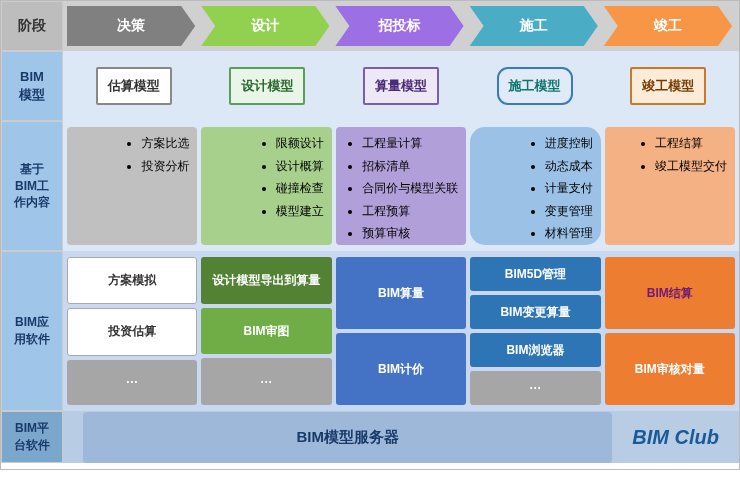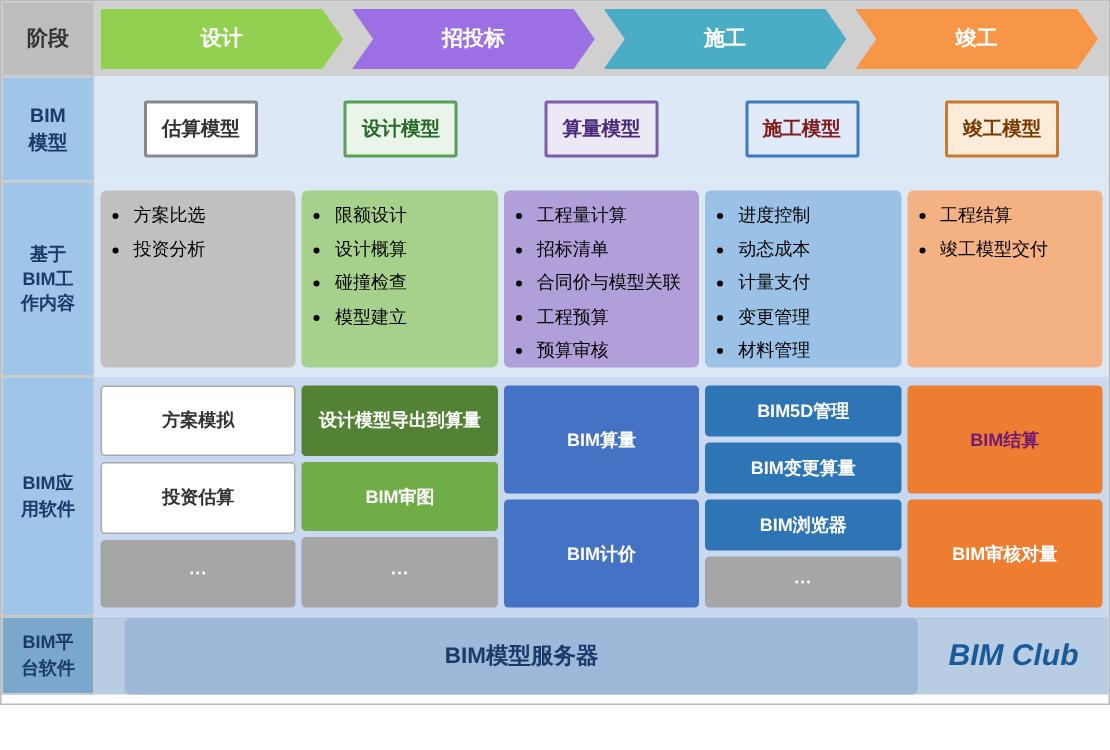--- a/index.html
+++ b/index.html
@@ -84,20 +84,21 @@
     }
     .work-cell {
       flex: 1;
       display: flex;
       flex-direction: column;
       justify-content: flex-start;
       padding: 6px 8px;
       border-radius: 4px;
       font-size: 12px;
       line-height: 1.8;
+      align-items: flex-end;
     }
     .work-cell ul { list-style: disc; padding-left: 14px; }
     .work-cell li { margin-bottom: 1px; }
     
     .software-row {
       display: flex;
       align-items: stretch;
       background: #c8d8f0;
       padding: 6px 4px;
       gap: 4px;
@@ -172,32 +173,33 @@
       font-size: 12px;
     }
   </style>
 </head>
 <body>
 
 <div class="grid">
 
   <div class="row-label row-label-header">阶段</div>
   <div class="header-row" id="phase-row" style="display: flex; align-items: stretch; padding: 5px 4px; gap: 3px; background: rgb(208, 208, 208);">
+      <div class="phase-item" style="background: rgb(128, 128, 128); flex: 1 1 0%; height: 40px;">决策</div>
       <div class="phase-item" style="background: rgb(146, 208, 80); flex: 1 1 0%; height: 40px;">设计</div>
       <div class="phase-item" style="background: rgb(156, 111, 228); flex: 1 1 0%; height: 40px;">招投标</div>
       <div class="phase-item" style="background: rgb(75, 172, 198); flex: 1 1 0%; height: 40px;">施工</div>
       <div class="phase-item" style="background: rgb(247, 150, 70); flex: 1 1 0%; height: 40px;">竣工</div>
     </div>
 
   <div class="row-label row-label-model" id="bim-model-label">BIM<br>模型</div>
   <div class="model-row" id="model-row">
       <div class="model-box" style="border-color: rgb(136, 136, 136); color: rgb(51, 51, 51); background: rgb(255, 255, 255);">估算模型</div>
       <div class="model-box" style="border-color: rgb(90, 158, 90); color: rgb(42, 106, 42); background: rgb(232, 245, 232);">设计模型</div>
       <div class="model-box" style="border-color: rgb(123, 94, 167); color: rgb(74, 42, 122); background: rgb(236, 232, 245);">算量模型</div>
-      <div class="model-box" style="border-color: rgb(58, 122, 189); color: #7f1d1d; background: rgb(224, 234, 248);">施工模型</div>
+      <div class="model-box" style="border-color: rgb(58, 122, 189); color: #0f766e; background: rgb(224, 234, 248); border-radius: 11px;">施工模型</div>
       <div class="model-box" style="border-color: rgb(200, 122, 42); color: rgb(122, 58, 0); background: rgb(250, 236, 216);">竣工模型</div>
     </div>
 
   <div class="row-label row-label-work" id="work-label">基于<br>BIM工<br>作内容</div>
   <div class="work-row" id="work-row">
       <div class="work-cell" style="background: rgb(192, 192, 192);">
         <ul>
           <li>方案比选</li>
           <li>投资分析</li>
         </ul>
@@ -212,21 +214,21 @@
       </div>
       <div class="work-cell" style="background: rgb(176, 159, 216);">
         <ul>
           <li>工程量计算</li>
           <li>招标清单</li>
           <li>合同价与模型关联</li>
           <li>工程预算</li>
           <li>预算审核</li>
         </ul>
       </div>
-      <div class="work-cell" style="background: rgb(155, 194, 230);">
+      <div class="work-cell" style="background: rgb(155, 194, 230); border-radius: 15px;">
         <ul>
           <li>进度控制</li>
           <li>动态成本</li>
           <li>计量支付</li>
           <li>变更管理</li>
           <li>材料管理</li>
         </ul>
       </div>
       <div class="work-cell" style="background: rgb(244, 177, 131);">
         <ul>

